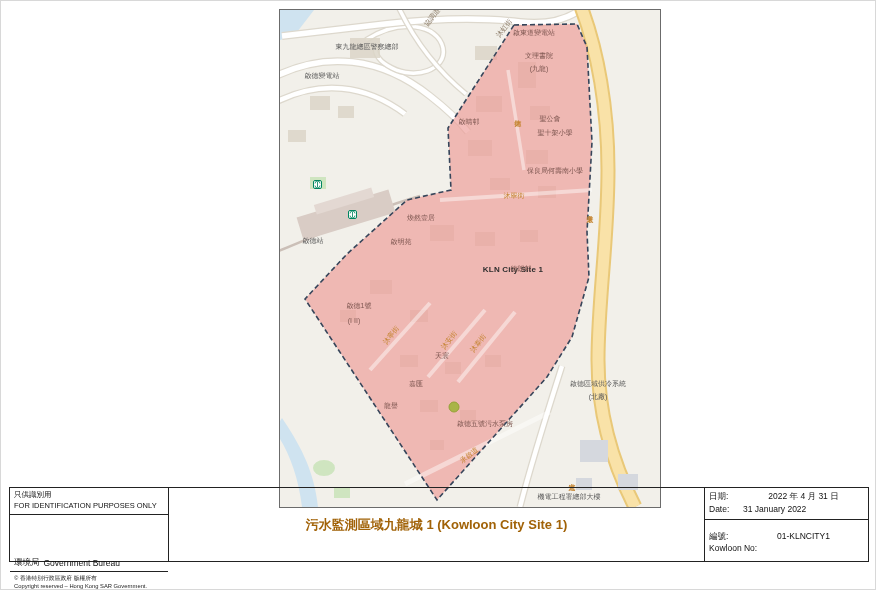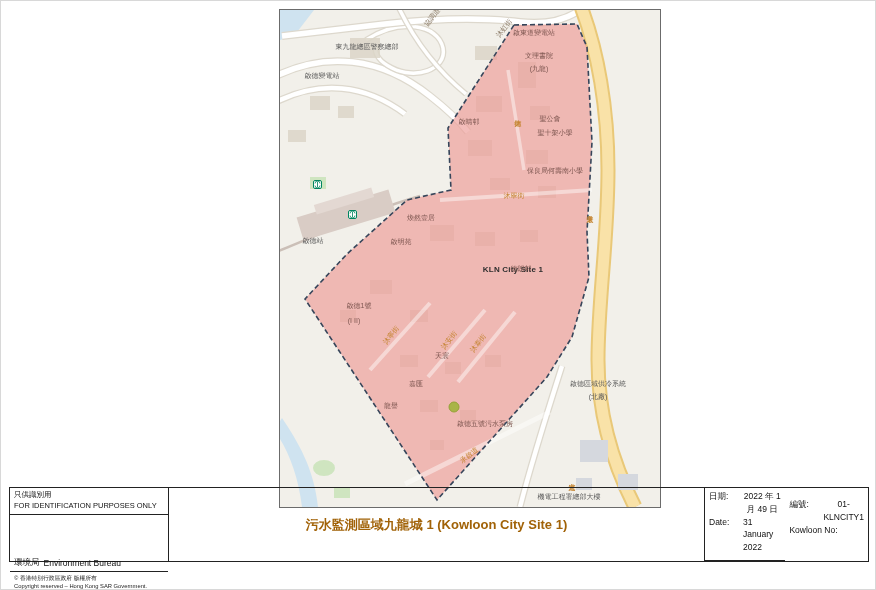--- a/index.html
+++ b/index.html
@@ -35,21 +35,21 @@
     position:absolute;left:8px;top:486px;width:860px;height:75px;
     border:1px solid #222;box-sizing:border-box;display:flex;color:#111;
   }
   #tb-left{width:159px;border-right:1px solid #222;display:flex;flex-direction:column;box-sizing:border-box;}
   .tb-row{padding:2px 4px;box-sizing:border-box;}
   #tb-restriction{border-bottom:1px solid #222;font-size:7.5px;line-height:1.45;height:28px;}
   #tb-bureau{border-bottom:1px solid #222;font-size:8.5px;height:19px;display:flex;align-items:center;gap:4px;margin-top:40px;}
   #tb-copyright{font-size:5.8px;line-height:1.5;flex:1;display:flex;flex-direction:column;justify-content:center;color:#222;}
   #tb-center{flex:1;display:flex;align-items:center;justify-content:center;}
   #tb-title{font-size:13px;font-weight:bold;color:#a16207;}
-  #tb-right{width:164px;border-left:1px solid #222;box-sizing:border-box;font-size:8.5px;display:flex;flex-direction:row;}
+  #tb-right{width:164px;border-left:1px solid #222;box-sizing:border-box;font-size:8.5px;display:flex;flex-direction:column;}
   #tb-dates{border-bottom:1px solid #222;padding:2px 4px 3px 4px;}
   #tb-drawing{padding:10px 4px;flex:1;}
   .tb-line{display:flex;line-height:1.5;}
   .tb-lab{width:34px;flex-shrink:0;}
   .tb-val{flex:1;}
   .tb-val.center{text-align:center;}
 </style>
 </head>
 <body>
 
@@ -191,35 +191,35 @@
   </div>
 
   <div id="titleblock">
     <div id="tb-left">
       <div class="tb-row" id="tb-restriction">
         <div>只供識別用</div>
         <div>FOR IDENTIFICATION PURPOSES ONLY</div>
       </div>
       <div class="tb-row" id="tb-bureau">
         <span>環境局</span>
-        <span>Environment Bureau</span>
+        <span>Government Bureau</span>
       </div>
       <div class="tb-row" id="tb-copyright">
         <div>© 香港特別行政區政府  版權所有</div>
         <div>Copyright reserved – Hong Kong SAR Government.</div>
       </div>
     </div>
     <div id="tb-center">
       <div id="tb-title">污水監測區域九龍城 1 (Kowloon City Site 1)</div>
     </div>
     <div id="tb-right">
       <div id="tb-dates">
         <div class="tb-line">
           <span class="tb-lab">日期:</span>
-          <span class="tb-val center">2022 年 1 月 49 日</span>
+          <span class="tb-val center">2022 年 4 月 31 日</span>
         </div>
         <div class="tb-line">
           <span class="tb-lab">Date:</span>
           <span class="tb-val">31 January 2022</span>
         </div>
       </div>
       <div id="tb-drawing">
         <div class="tb-line">
           <span class="tb-lab">編號:</span>
           <span class="tb-val center">01-KLNCITY1</span>

